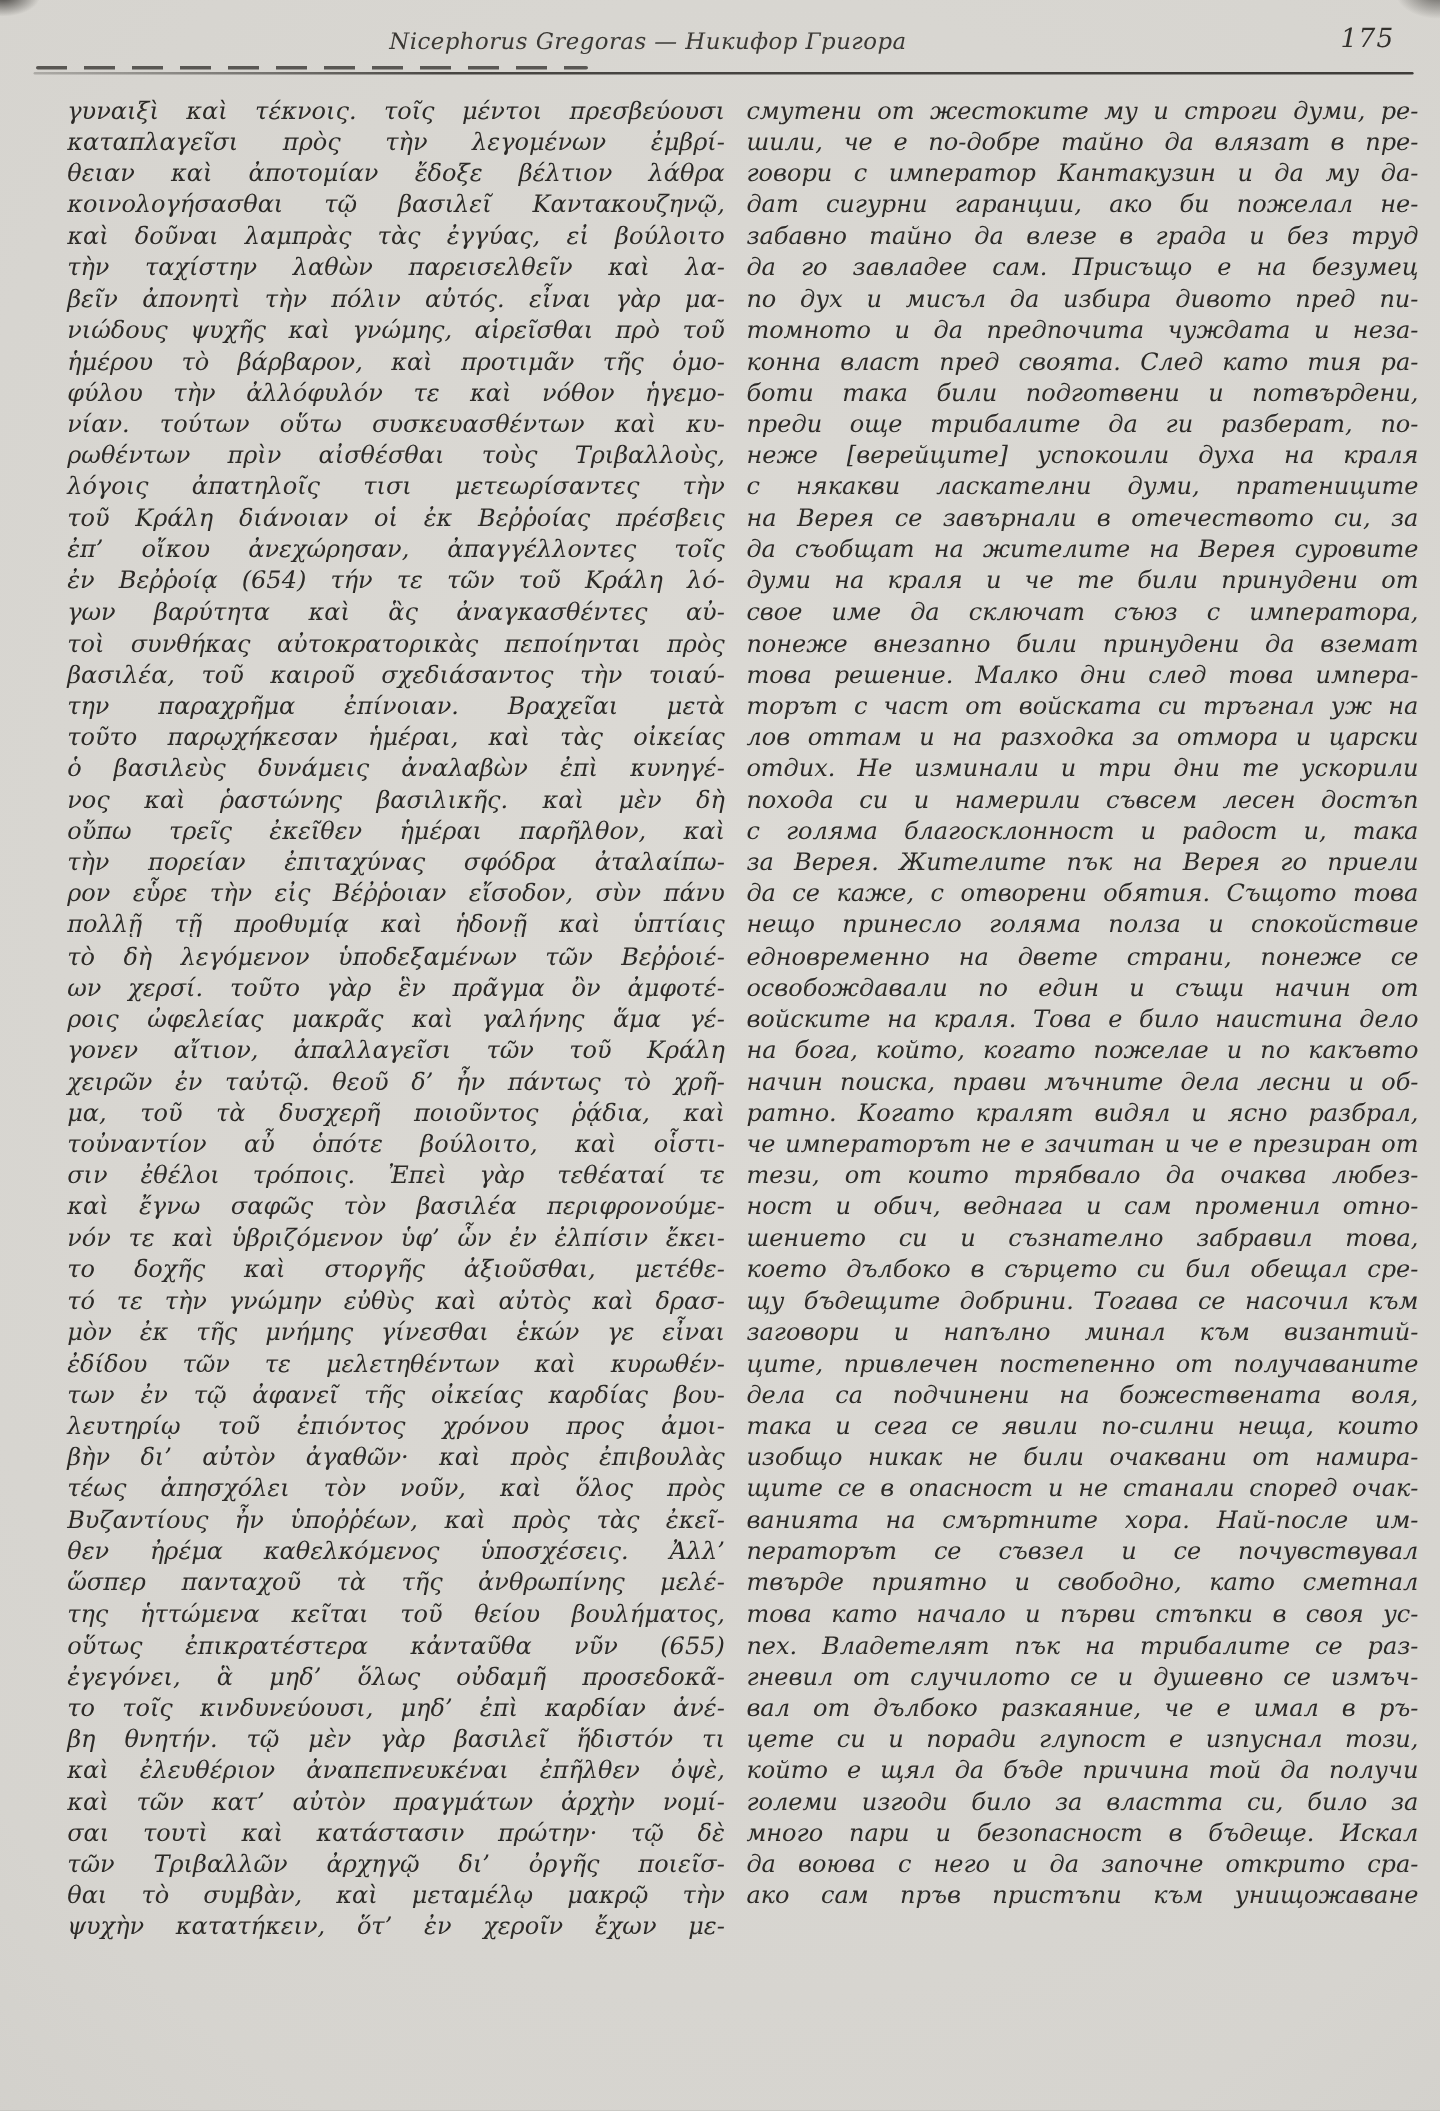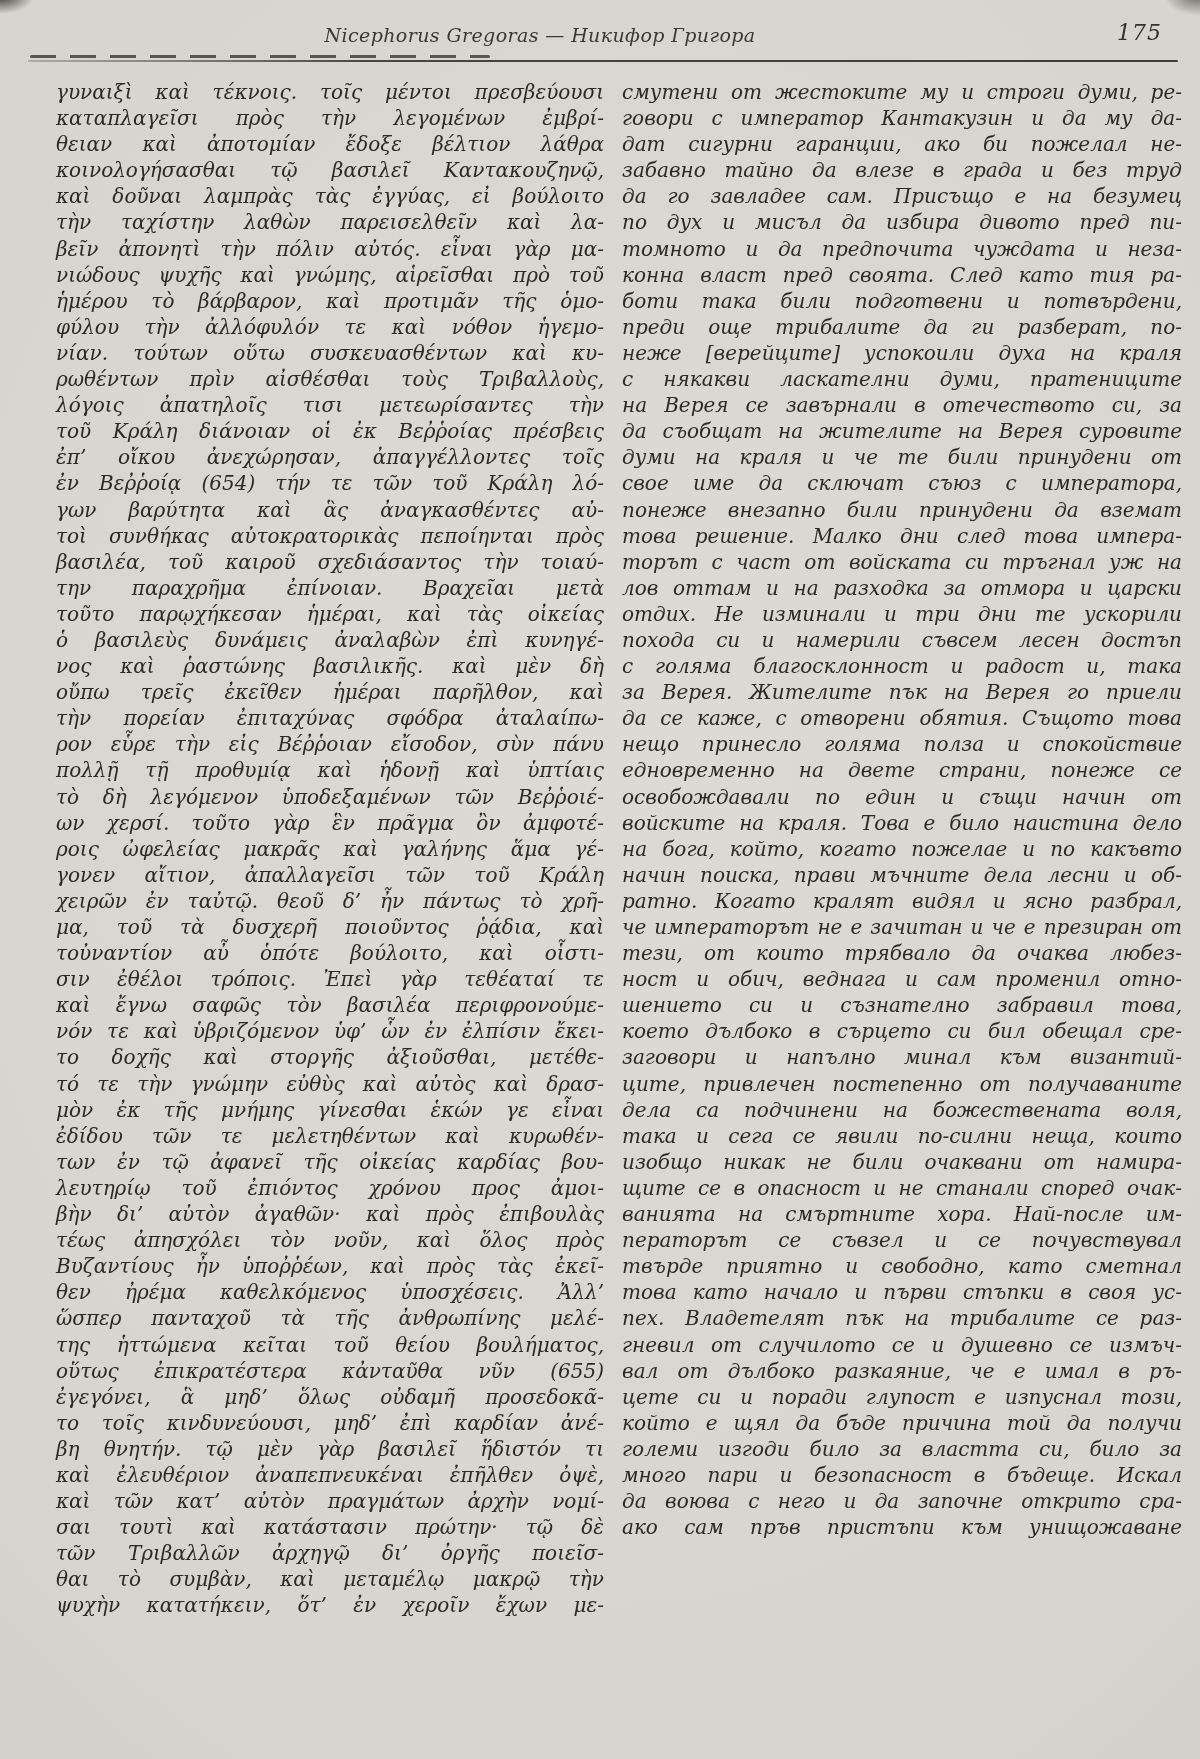--- a/index.html
+++ b/index.html
@@ -166,20 +166,21 @@
         <div class="text-line">βη θνητήν. τῷ μὲν γὰρ βασιλεῖ ἥδιστόν τι</div>
         <div class="text-line">καὶ ἐλευθέριον ἀναπεπνευκέναι ἐπῆλθεν ὀψὲ,</div>
         <div class="text-line">καὶ τῶν κατ’ αὐτὸν πραγμάτων ἀρχὴν νομί-</div>
         <div class="text-line">σαι τουτὶ καὶ κατάστασιν πρώτην· τῷ δὲ</div>
         <div class="text-line">τῶν Τριβαλλῶν ἀρχηγῷ δι’ ὀργῆς ποιεῖσ-</div>
         <div class="text-line">θαι τὸ συμβὰν, καὶ μεταμέλῳ μακρῷ τὴν</div>
         <div class="text-line">ψυχὴν κατατήκειν, ὅτ’ ἐν χεροῖν ἔχων με-</div>
       </div>
     <div class="column column-right" lang="bg">
         <div class="text-line">смутени от жестоките му и строги думи, ре-</div>
+        <div class="text-line">шили, че е по-добре тайно да влязат в пре-</div>
         <div class="text-line">говори с император Кантакузин и да му да-</div>
         <div class="text-line">дат сигурни гаранции, ако би пожелал не-</div>
         <div class="text-line">забавно тайно да влезе в града и без труд</div>
         <div class="text-line">да го завладее сам. Присъщо е на безумец</div>
         <div class="text-line">по дух и мисъл да избира дивото пред пи-</div>
         <div class="text-line">томното и да предпочита чуждата и неза-</div>
         <div class="text-line">конна власт пред своята. След като тия ра-</div>
         <div class="text-line">боти така били подготвени и потвърдени,</div>
         <div class="text-line">преди още трибалите да ги разберат, по-</div>
         <div class="text-line">неже [верейците] успокоили духа на краля</div>
@@ -202,20 +203,21 @@
         <div class="text-line">освобождавали по един и същи начин от</div>
         <div class="text-line">войските на краля. Това е било наистина дело</div>
         <div class="text-line">на бога, който, когато пожелае и по какъвто</div>
         <div class="text-line">начин поиска, прави мъчните дела лесни и об-</div>
         <div class="text-line">ратно. Когато кралят видял и ясно разбрал,</div>
         <div class="text-line">че императорът не е зачитан и че е презиран от</div>
         <div class="text-line">тези, от които трябвало да очаква любез-</div>
         <div class="text-line">ност и обич, веднага и сам променил отно-</div>
         <div class="text-line">шението си и съзнателно забравил това,</div>
         <div class="text-line">което дълбоко в сърцето си бил обещал сре-</div>
+        <div class="text-line">щу бъдещите добрини. Тогава се насочил към</div>
         <div class="text-line">заговори и напълно минал към византий-</div>
         <div class="text-line">ците, привлечен постепенно от получаваните</div>
         <div class="text-line">дела са подчинени на божествената воля,</div>
         <div class="text-line">така и сега се явили по-силни неща, които</div>
         <div class="text-line">изобщо никак не били очаквани от намира-</div>
         <div class="text-line">щите се в опасност и не станали според очак-</div>
         <div class="text-line">ванията на смъртните хора. Най-после им-</div>
         <div class="text-line">ператорът се съвзел и се почувствувал</div>
         <div class="text-line">твърде приятно и свободно, като сметнал</div>
         <div class="text-line">това като начало и първи стъпки в своя ус-</div>

